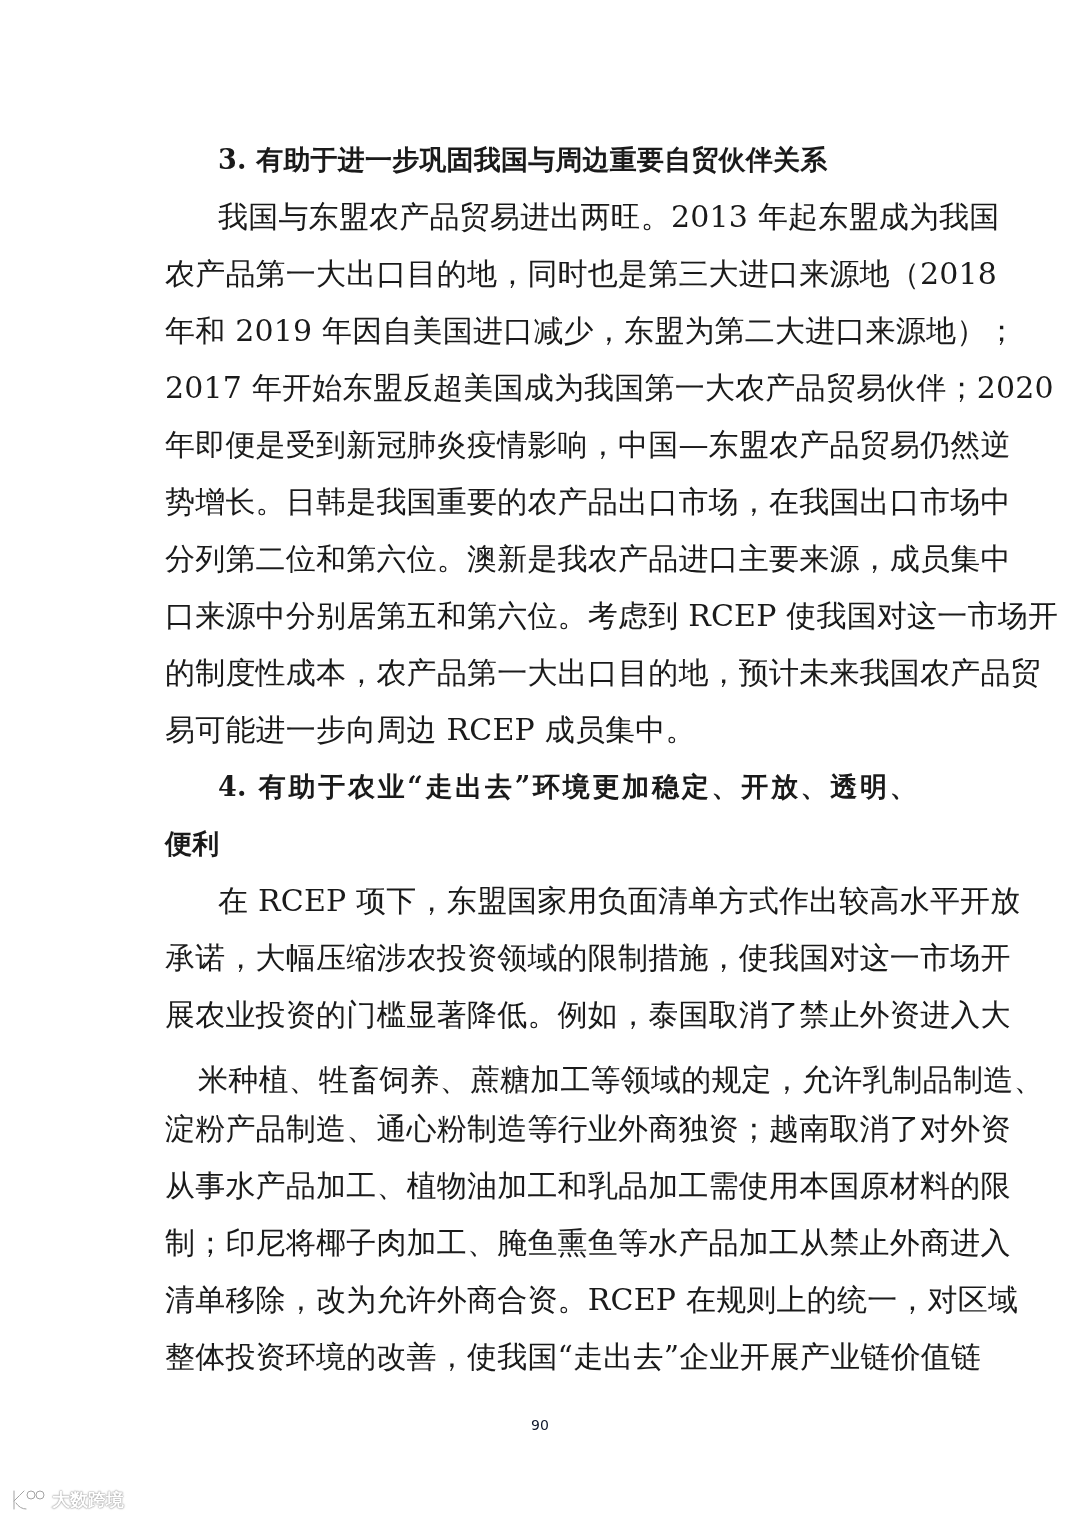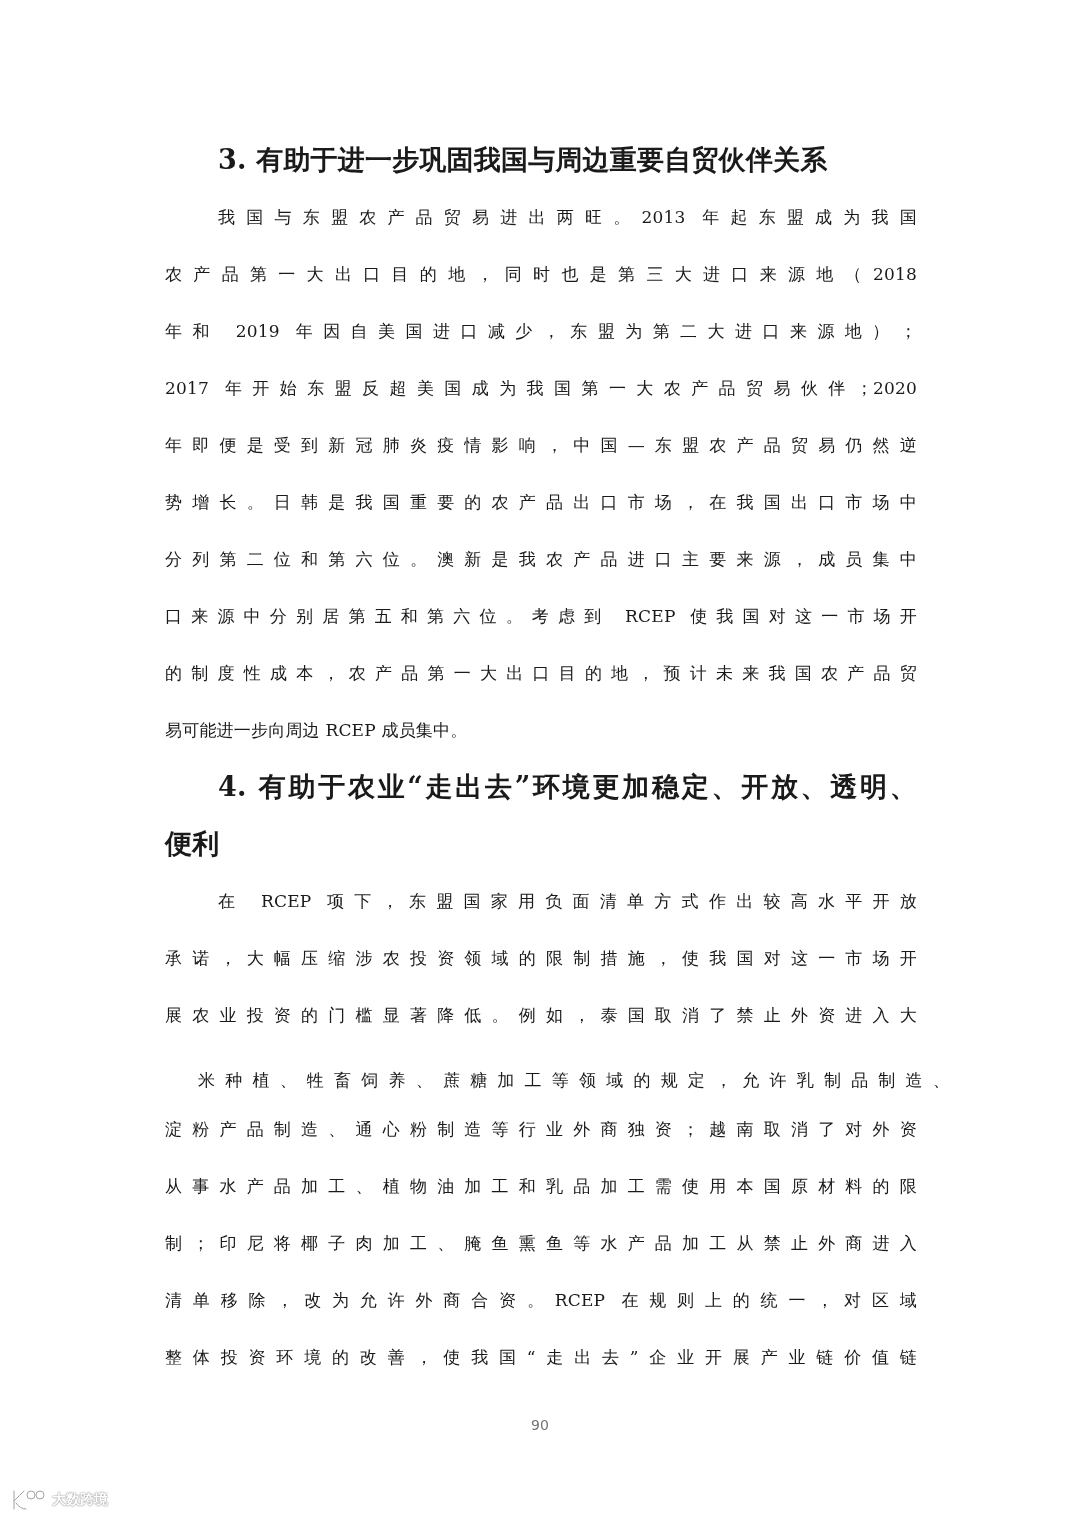--- a/index.html
+++ b/index.html
@@ -19,21 +19,21 @@
       position: absolute;
       left: 165px;
       top: 130px;
       width: 752px;
     }
     .line {
       position: absolute;
       left: 0;
       width: 752px;
       height: 40px;
-      font-size: 17px;
+      font-size: 30px;
       line-height: 40px;
       white-space: nowrap;
       letter-spacing: 0.2px;
       text-align: justify;
       text-align-last: justify;
     }
     .line.indent {
       left: 53px;
       width: 699px;
     }
@@ -45,32 +45,32 @@
       font-size: 27px;
     }
     .page-number {
       position: absolute;
       top: 1417px;
       left: 0;
       width: 1080px;
       text-align: center;
       font-family: "DejaVu Sans", "Liberation Sans", sans-serif;
       font-size: 14px;
-      color: #737373;
+      color: #0f172a;
     }
     .watermark {
       position: absolute;
       left: 10px;
       top: 1487px;
       display: flex;
       align-items: center;
       gap: 6px;
       color: #ffffff;
       font-family: "DejaVu Sans", "Liberation Sans", sans-serif;
-      font-size: 14px;
+      font-size: 18px;
       font-weight: bold;
       text-shadow: 0 0 2px #888, 0 0 1px #777;
       opacity: 0.9;
     }
     .watermark-logo {
       width: 36px;
       height: 26px;
     }
   </style>
 </head>

